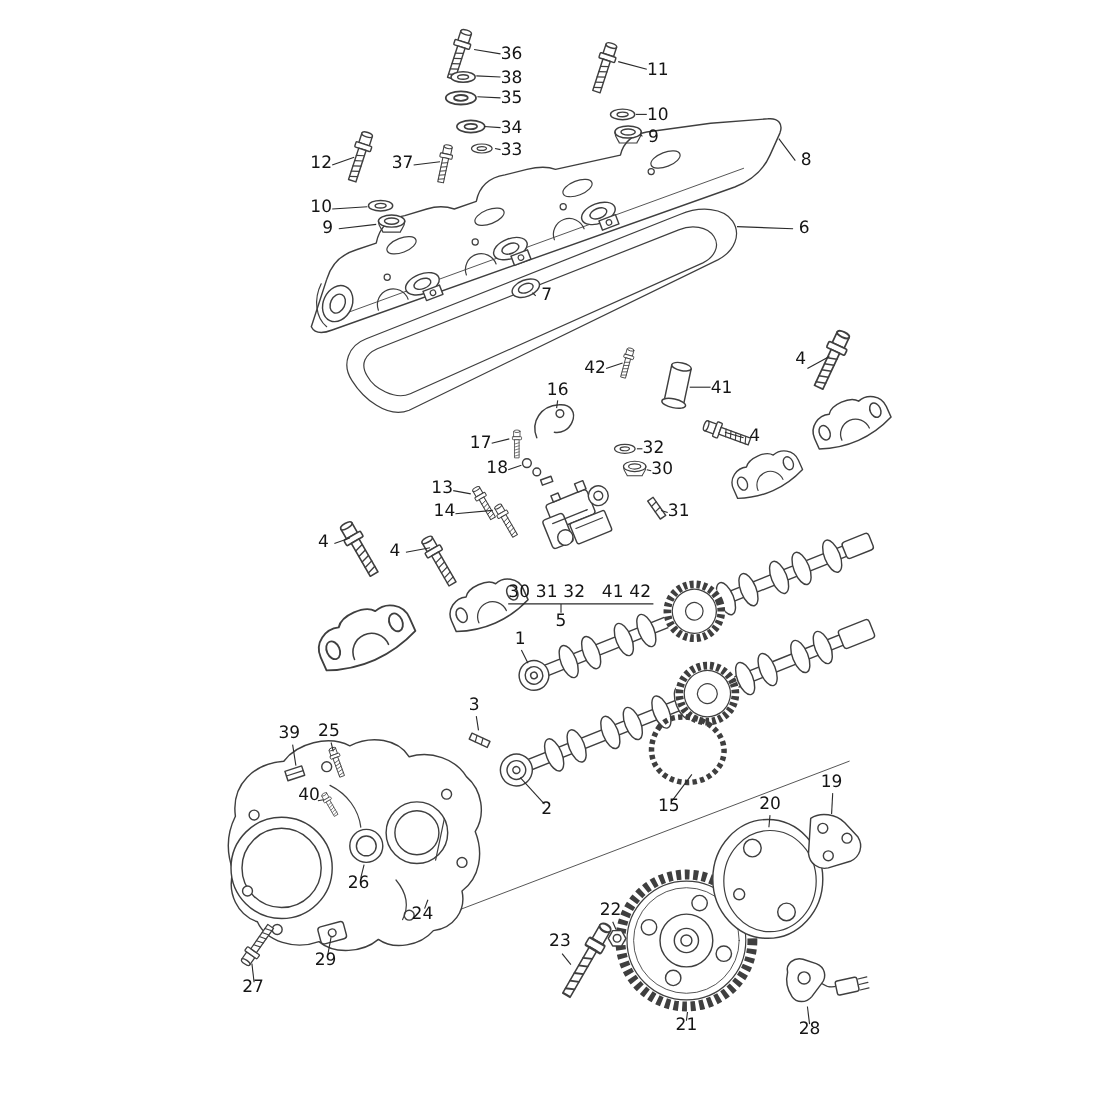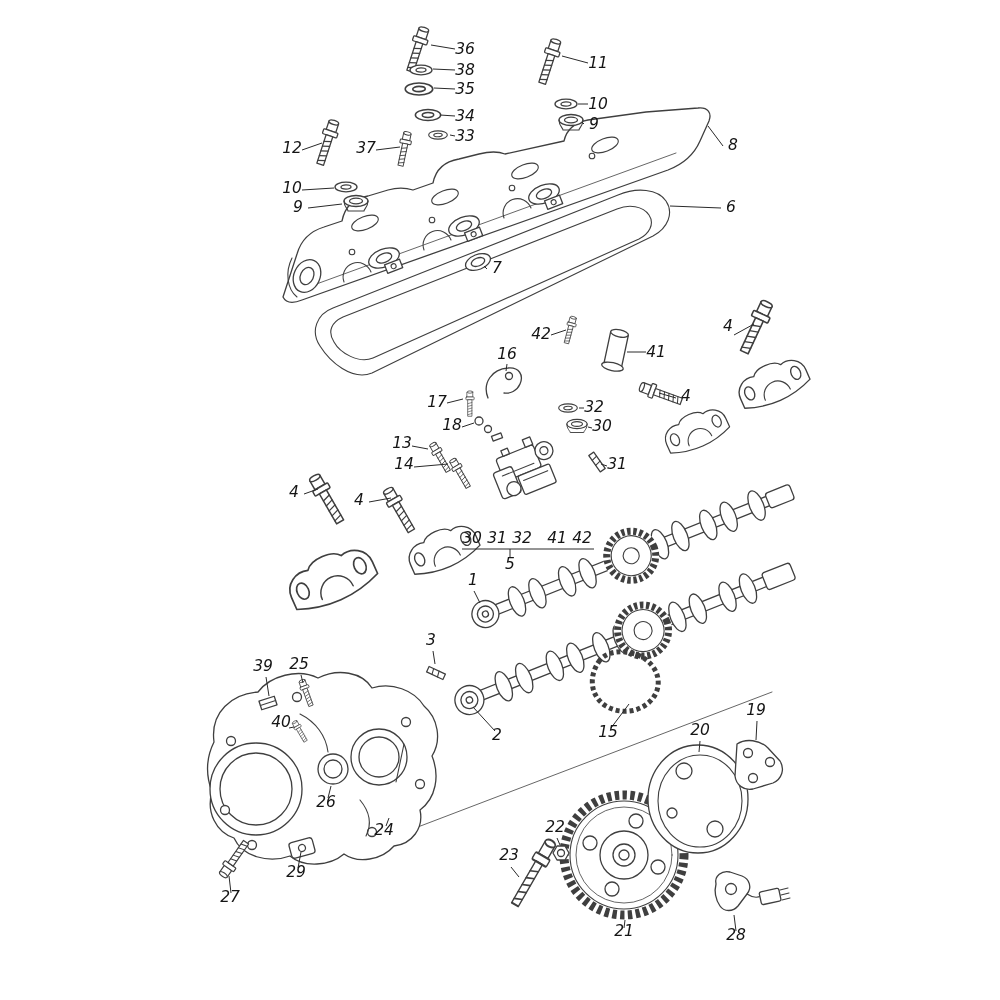--- a/index.html
+++ b/index.html
@@ -1,19 +1,19 @@
 <!DOCTYPE html>
 <html style="--ink: #3f3f3f; --label: #151515; --bg: #ffffff;"><head>
 <meta charset="utf-8">
 <title>Exploded Parts Diagram</title>
 <style>
   :root{ --ink:#3f3f3f; --label:#151515; --bg:#ffffff; }
   html,body{margin:0;padding:0;background:var(--bg);}
   .canvas{width:943px;height:1000px;background:var(--bg);position:relative;
-          font-family:"DejaVu Sans", sans-serif; overflow:hidden;font-style:italic;}
+          font-family:"DejaVu Sans", sans-serif; overflow:hidden;}
   svg{display:block;}
   .fw{fill:#ffffff;stroke:var(--ink);stroke-width:1.3;stroke-linejoin:round;stroke-linecap:round;}
   .ln{fill:none;stroke:var(--ink);stroke-width:1.1;stroke-linejoin:round;stroke-linecap:round;}
   .thin{stroke-width:0.8;}
   .teeth{fill:none;stroke:var(--ink);stroke-width:7;stroke-dasharray:3.4 2.6;}
   .teeth-big{fill:none;stroke:var(--ink);stroke-width:9;stroke-dasharray:4.4 3.4;}
   .chain{fill:none;stroke:var(--ink);stroke-width:5;stroke-dasharray:4 3;}
   .leader{stroke:#2a2a2a;stroke-width:1;}
   .callout-text{font-family:"DejaVu Sans", sans-serif;font-size:15.5px;fill:var(--label);text-anchor:middle;}
 </style>

